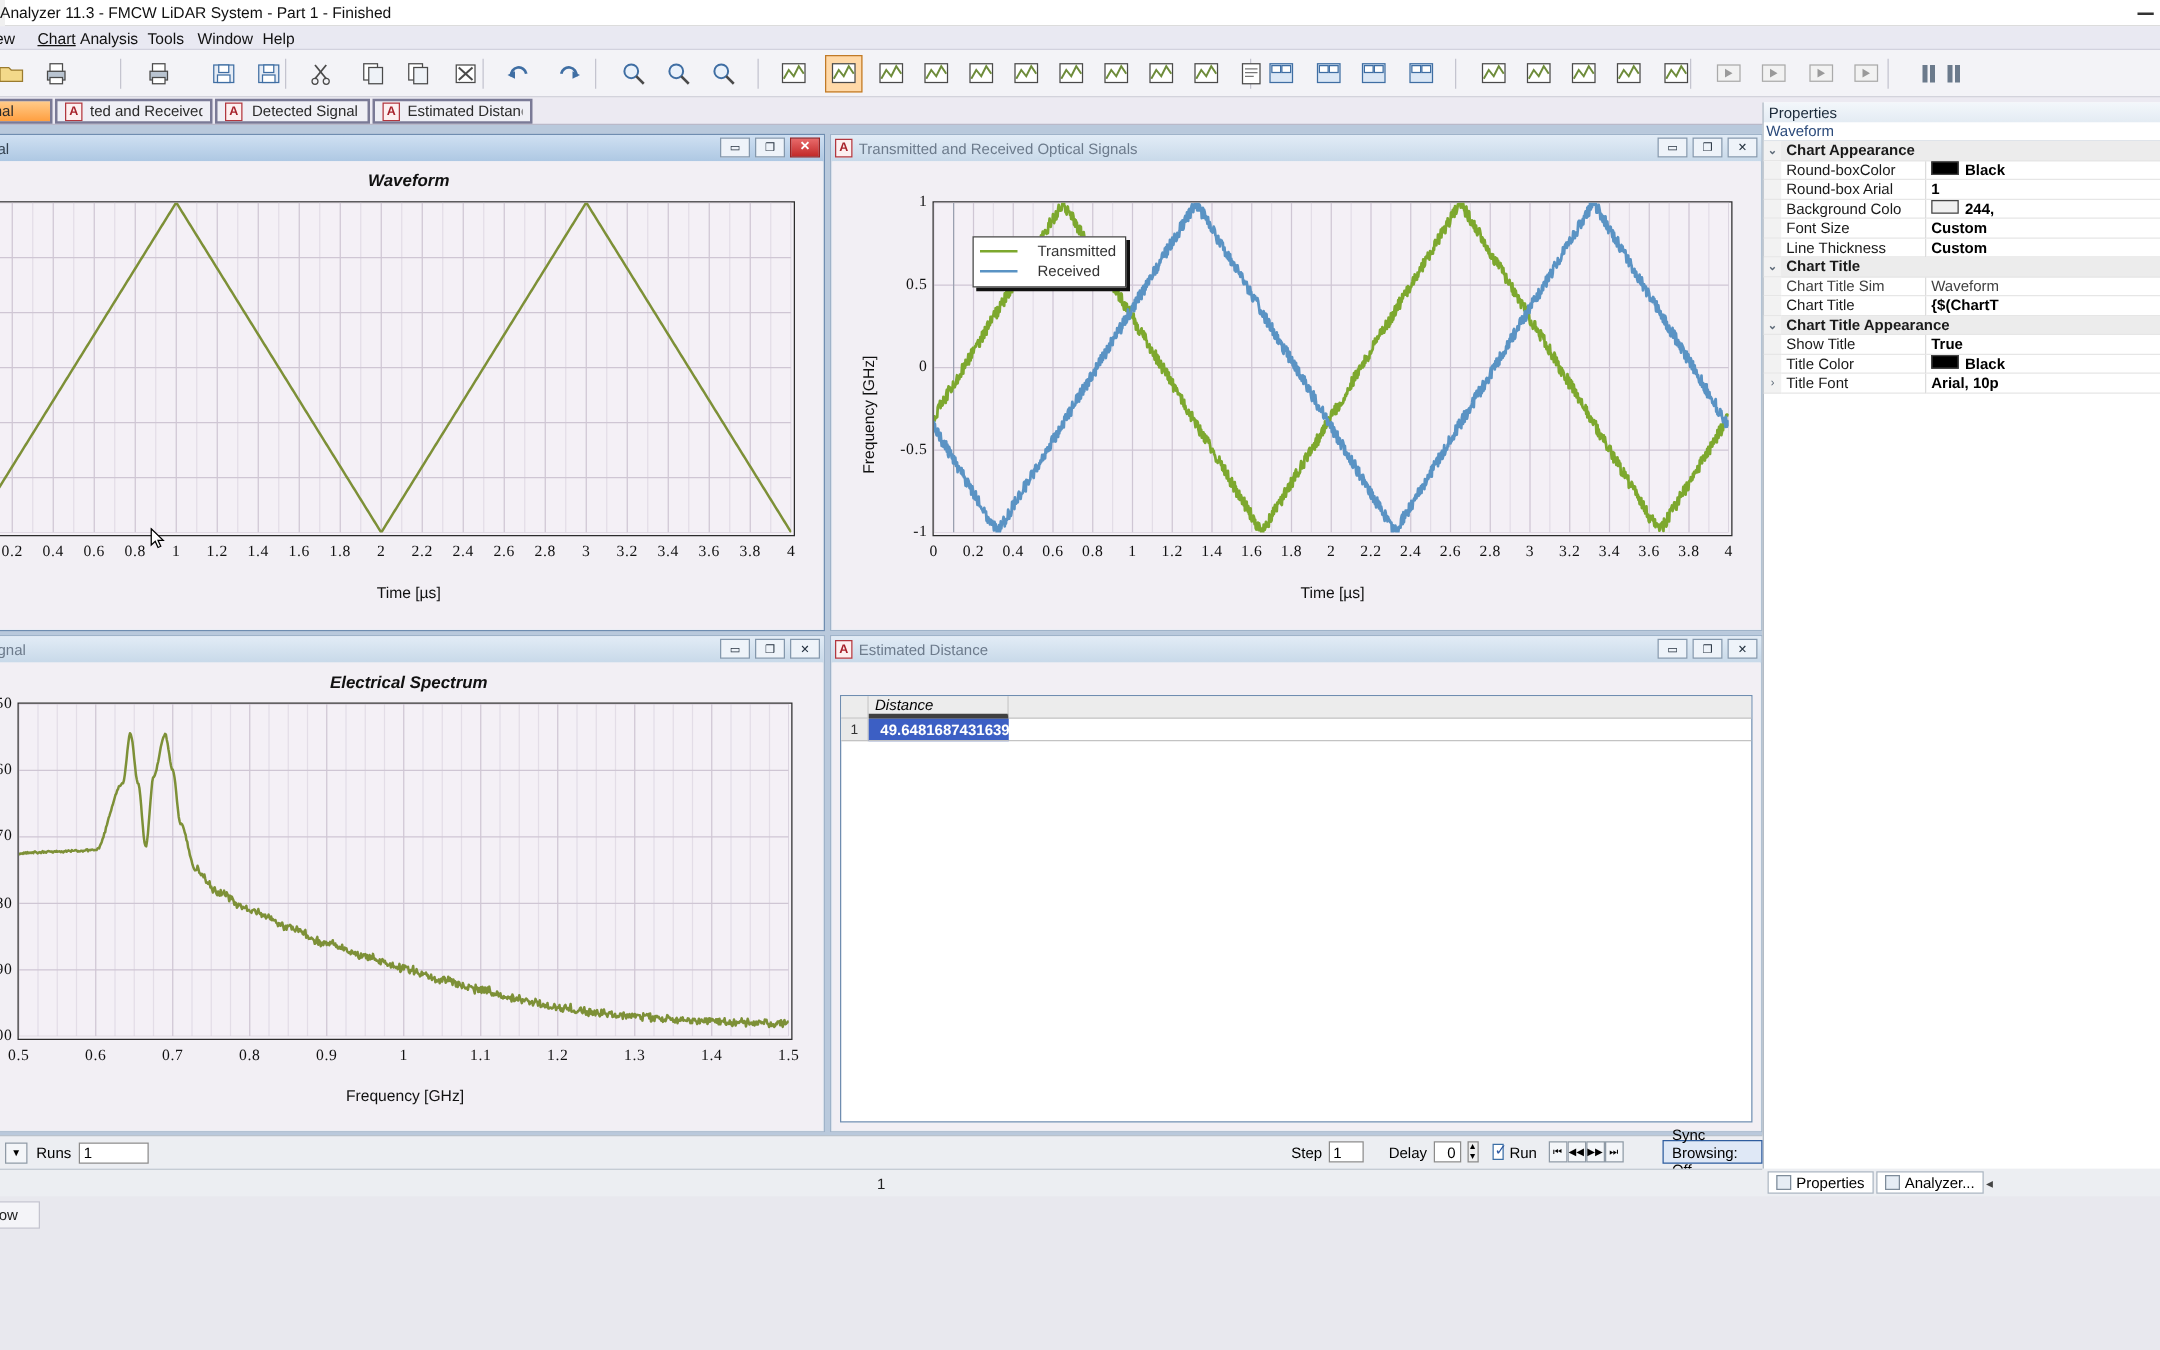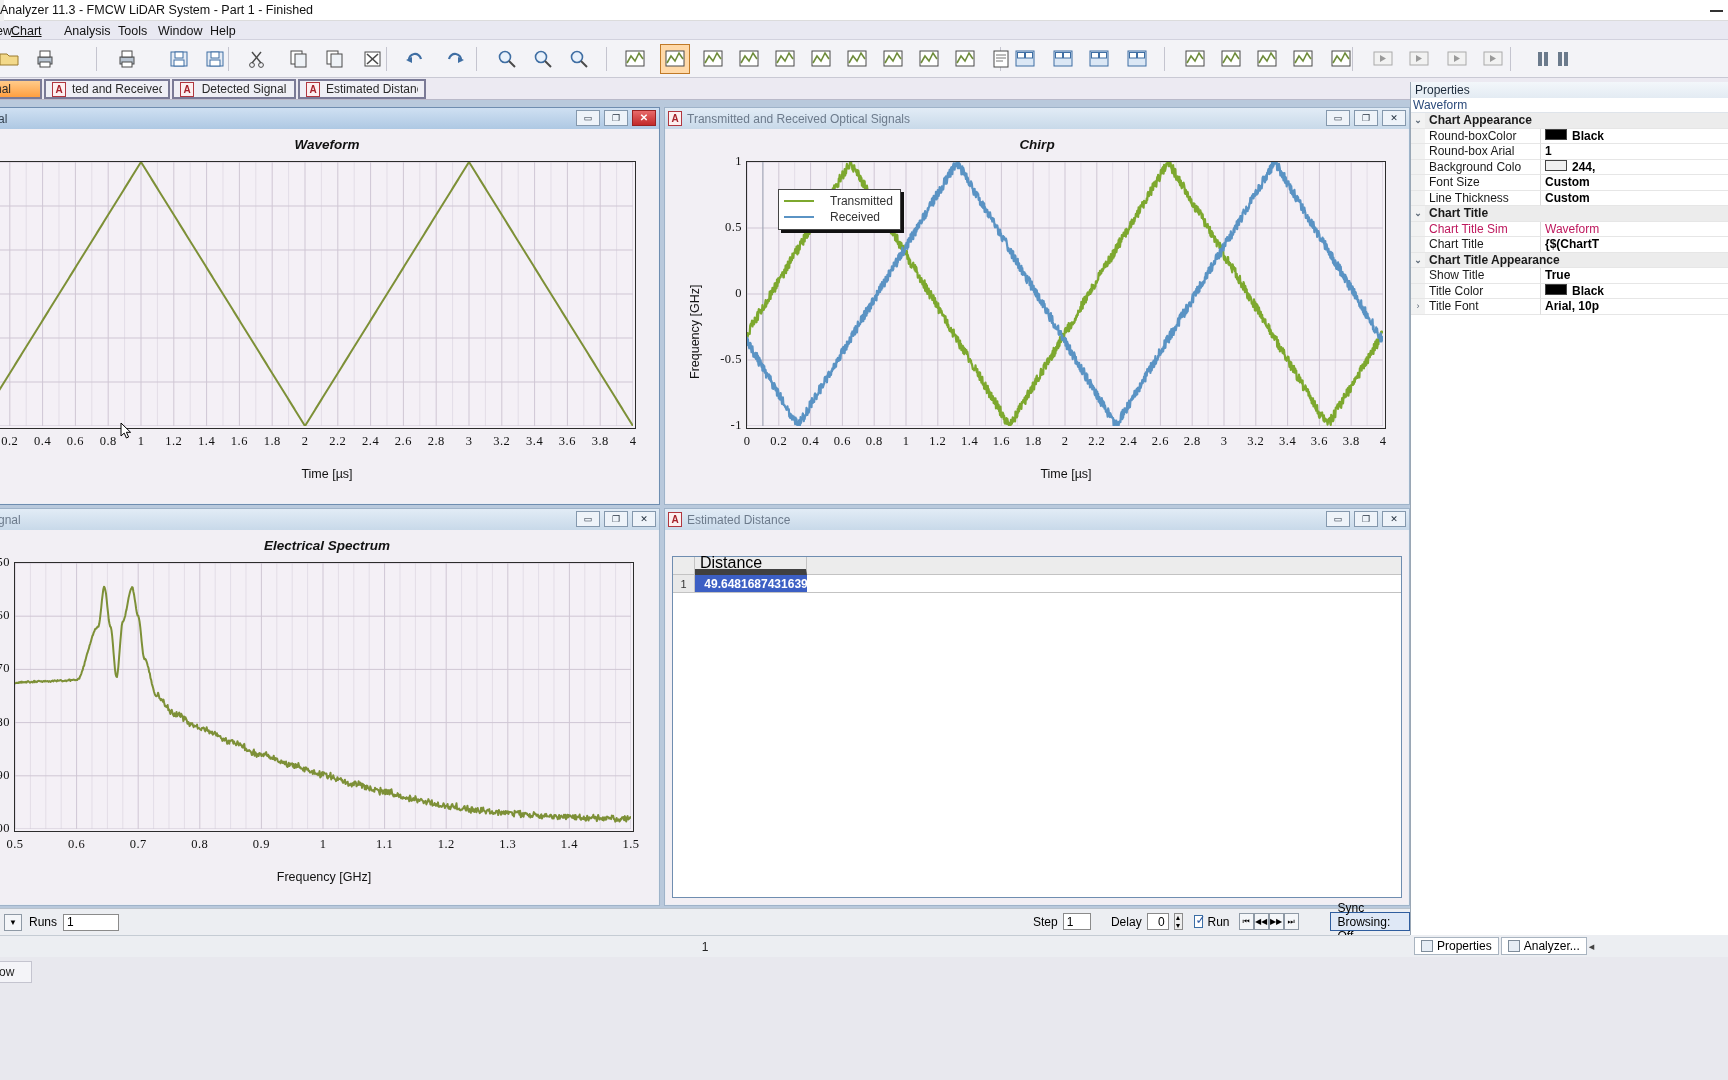--- a/index.html
+++ b/index.html
@@ -145,22 +145,22 @@
   .legend .lline { width:30px; height:0; border-top:2px solid #000; }
   .legend .ltxt { font-size:12px; color:#333; }
 
   
   .dtable { position:absolute; left:6px; top:26px; right:6px; bottom:6px;
             background:#fff; border:1px solid #6f8db0; }
   .dt-row { display:flex; height:18px; align-items:stretch; }
   .dt-idx { width:22px; background:#e9e9e9; border-right:1px solid #c3c3c3;
             border-bottom:1px solid #c3c3c3; font-size:11px; color:#333;
             display:flex; align-items:center; justify-content:center; }
-  .dt-c1 { width:112px; border-right:1px solid #c3c3c3; border-bottom:6px solid #404040;
-           padding-left:5px; display:flex; align-items:center; font-size:16px; }
+  .dt-c1 { width:112px; border-right:1px solid #c3c3c3; border-bottom:4px solid #404040;
+           padding-left:5px; display:flex; align-items:center; font-size:12px;font-style:italic; }
   .dt-c2 { flex:1; border-bottom:1px solid #c3c3c3; }
   .dt-head .dt-c1, .dt-head .dt-c2 { background:#ececec; }
   .dt-head .dt-idx { background:#ececec; }
   .dt-val { width:112px; background:#3c5fc4; color:#fff; font-weight:bold;
             font-size:12px; display:flex; align-items:center; justify-content:center;
             border-bottom:1px solid #c3c3c3;padding-left:10px; }
 
   
   .props {
     position:absolute; left:1410px; top:82px; width:318px; height:853px;
@@ -178,21 +178,21 @@
   .prow .pchev { width:14px; background:#f2f2f2; color:#5b6876;
                  display:flex; align-items:center; justify-content:center;
                  font-size:9px; border-bottom:1px solid #e6e6e6;}
   .prow .pname { width:116px; padding-left:4px; display:flex; align-items:center;
                  border-right:1px solid #dcdcdc; border-bottom:1px solid #e6e6e6;
                  color:#1a1a1a; white-space:nowrap; overflow:hidden; }
   .prow .pval { flex:1; padding-left:4px; display:flex; align-items:flex-start; gap:5px;
                 border-bottom:1px solid #e6e6e6; white-space:nowrap; overflow:hidden; }
   .prow.group { font-weight:bold; background:#ececec; }
   .prow.group .pname { width:auto; flex:1; border-right:none; background:#ececec; }
-  .prow.dim .pname, .prow.dim .pval { color:#be185d; }
+  .prow.dim .pname, .prow.dim .pval { color:#404040; }
   .prow .bold { font-weight:bold; }
   .swatch { width:22px; height:11px; border:1px solid #444; flex:0 0 auto; }
 
   
   .runbar {
     position:absolute; left:0; top:908px; width:1410px; height:27px;
     background:#eceef2; border-top:1px solid #b9c2cc;
     display:flex; align-items:center;
   }
   .ctrlbar {
@@ -243,21 +243,21 @@
 
 <div class="app">
 
   <div class="titlebar">
     <div class="tbtext">Analyzer 11.3 - FMCW LiDAR System - Part 1 - Finished</div>
     <div class="win-min"></div>
   </div>
 
   <div class="menubar">
     <div class="mi" style="left:-4px;">ew</div>
-    <div class="mi" style="left:11px;text-decoration:underline;">Chart</div>
+    <div class="mi" style="left:30px;text-decoration:underline;">Chart</div>
     <div class="mi" style="left:64px;">Analysis</div>
     <div class="mi" style="left:118px;">Tools</div>
     <div class="mi" style="left:158px;">Window</div>
     <div class="mi" style="left:210px;">Help</div>
   </div>
 
   <div class="toolbar">
     <div id="tb-host">
         <div class="tb-sep" style="left: 96px;"></div>
         <div class="tb-sep" style="left: 228px;"></div>
@@ -732,21 +732,20 @@
           <span class="wb">
               <span class="g">❐</span>
             </span>
           <span class="wb">
               <span class="g">✕</span>
             </span>
         </span>
       </div>
       <div class="mdi-body">
         <div class="chart">
-          <div class="chart-title">Chirp</div>
           <div class="plot" id="plot-chirp" style="left:80px; top:32px; width:640px; height:268px;">
               <svg width="636" height="264">
                 <line x1="0" y1="0" x2="0" y2="264" stroke="#cfc6d4" stroke-width="1"></line>
                 <line x1="15.9" y1="0" x2="15.9" y2="264" stroke="#e3dde7" stroke-width="1"></line>
                 <line x1="31.8" y1="0" x2="31.8" y2="264" stroke="#cfc6d4" stroke-width="1"></line>
                 <line x1="47.7" y1="0" x2="47.7" y2="264" stroke="#e3dde7" stroke-width="1"></line>
                 <line x1="63.6" y1="0" x2="63.6" y2="264" stroke="#cfc6d4" stroke-width="1"></line>
                 <line x1="79.5" y1="0" x2="79.5" y2="264" stroke="#e3dde7" stroke-width="1"></line>
                 <line x1="95.4" y1="0" x2="95.4" y2="264" stroke="#cfc6d4" stroke-width="1"></line>
                 <line x1="111.3" y1="0" x2="111.3" y2="264" stroke="#e3dde7" stroke-width="1"></line>

